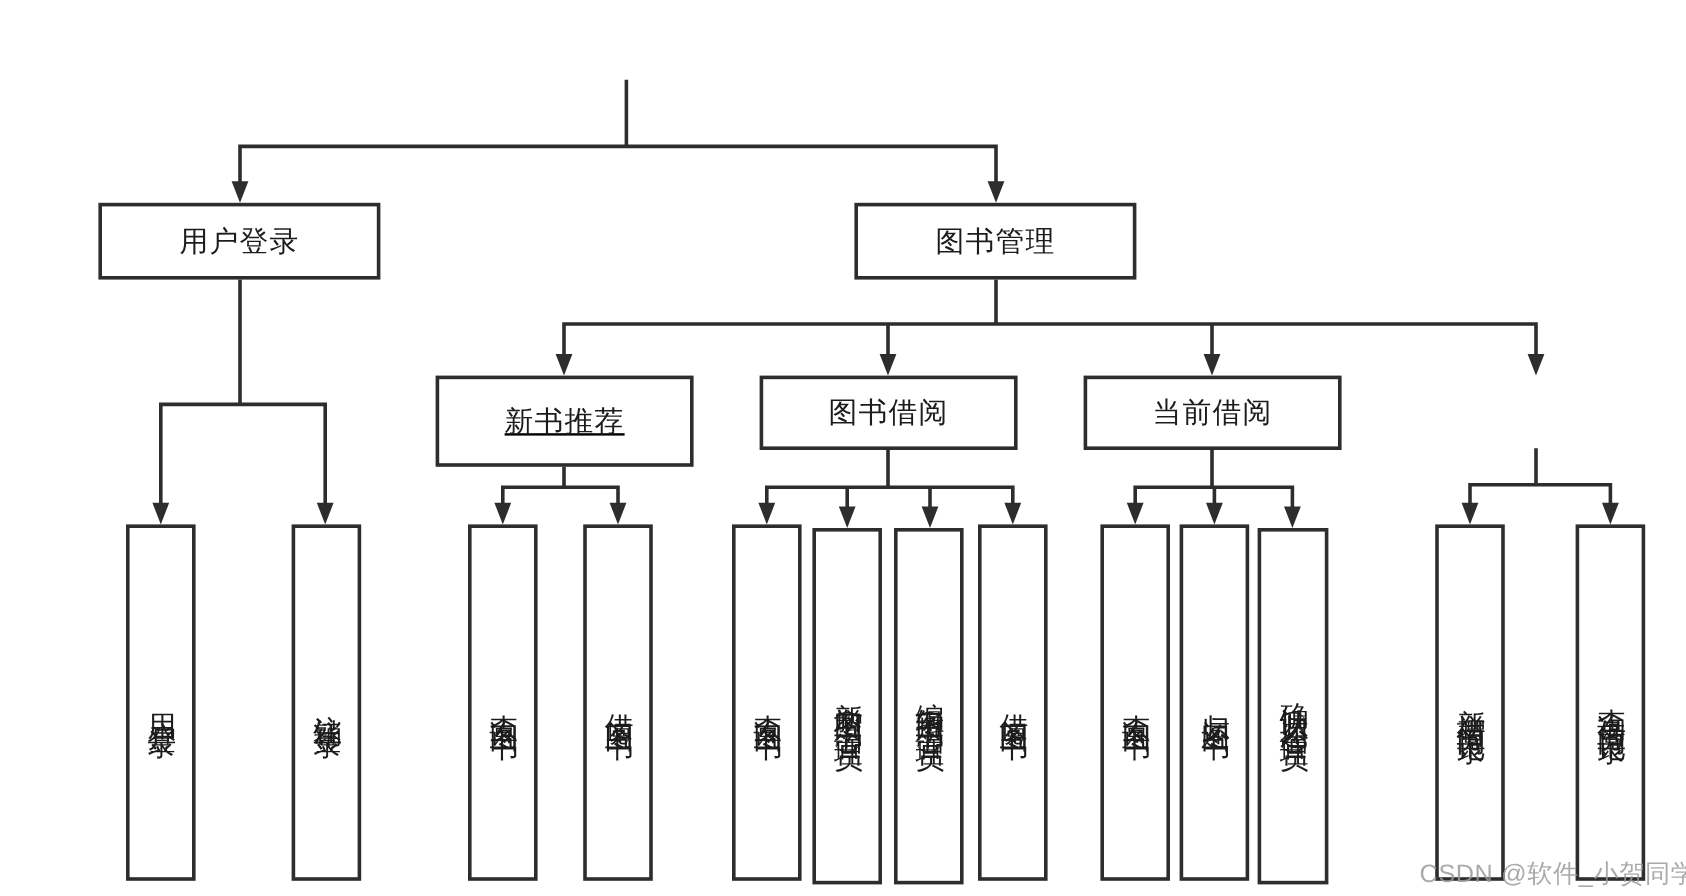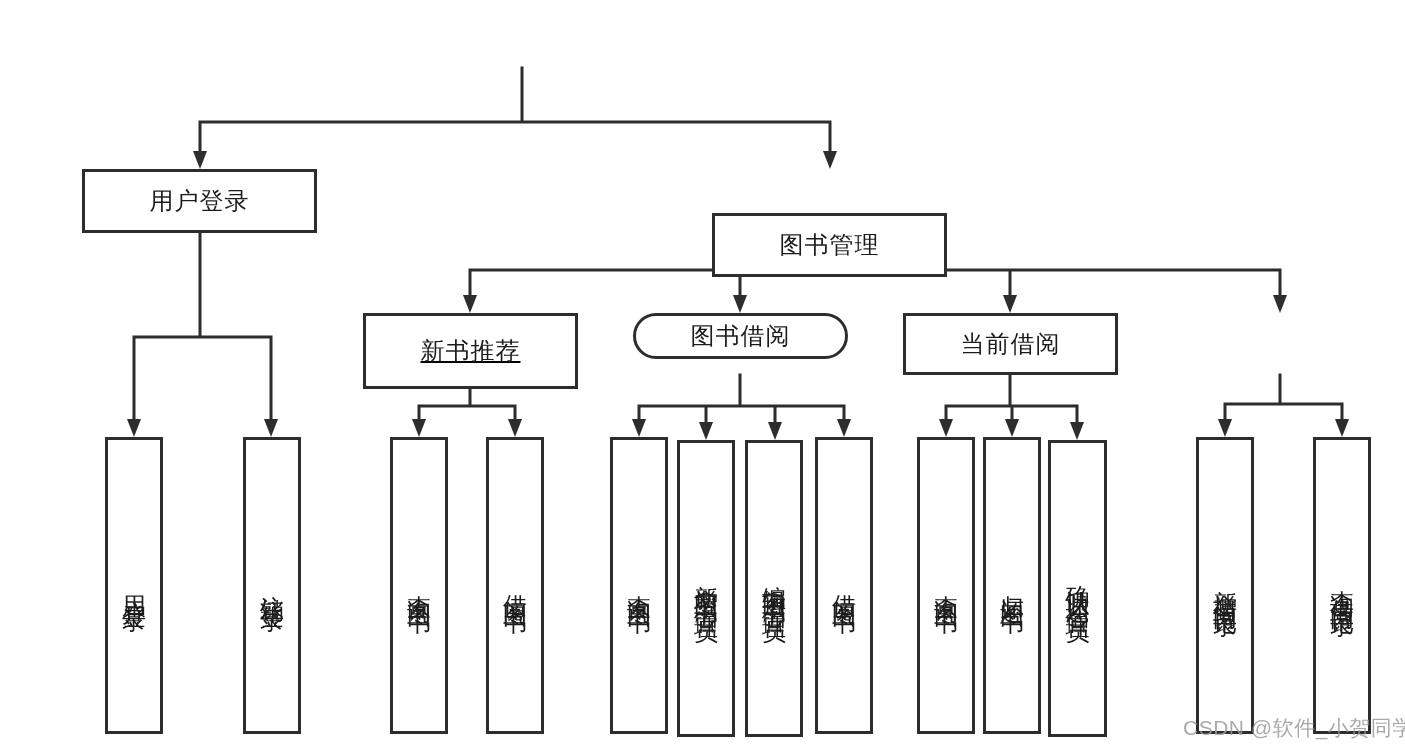--- a/index.html
+++ b/index.html
@@ -108,28 +108,28 @@
 
     <path d="M1280 375 V404 M1225 404 H1342 M1225 404 V420 M1342 404 V420"></path>
     <polygon points="1218,419 1232,419 1225,437"></polygon>
     <polygon points="1335,419 1349,419 1342,437"></polygon>
   </svg>
 
 
   <div class="box" style="left:82px; top:169px; width:235px; height:64px;">
     <span class="hlabel">用户登录</span>
   </div>
-  <div class="box" style="left:712px; top:169px; width:235px; height:64px;margin-top:44px;">
+  <div class="box" style="left:712px; top:169px; width:235px; height:64px;">
     <span class="hlabel">图书管理</span>
   </div>
 
   <div class="box" style="left:363px; top:313px; width:215px; height:76px;text-decoration:underline;">
     <span class="hlabel">新书推荐</span>
   </div>
-  <div class="box" style="left:633px; top:313px; width:215px; height:46px;border-radius:24px;">
+  <div class="box" style="left:633px; top:313px; width:215px; height:62px;">
     <span class="hlabel">图书借阅</span>
   </div>
   <div class="box" style="left:903px; top:313px; width:215px; height:62px;">
     <span class="hlabel">当前借阅</span>
   </div>
 
   <div class="box" style="left:105px; top:437px; width:58px; height:297px;">
     <span class="vlabel">用户登录</span>
   </div>
   <div class="box" style="left:243px; top:437px; width:58px; height:297px;">

